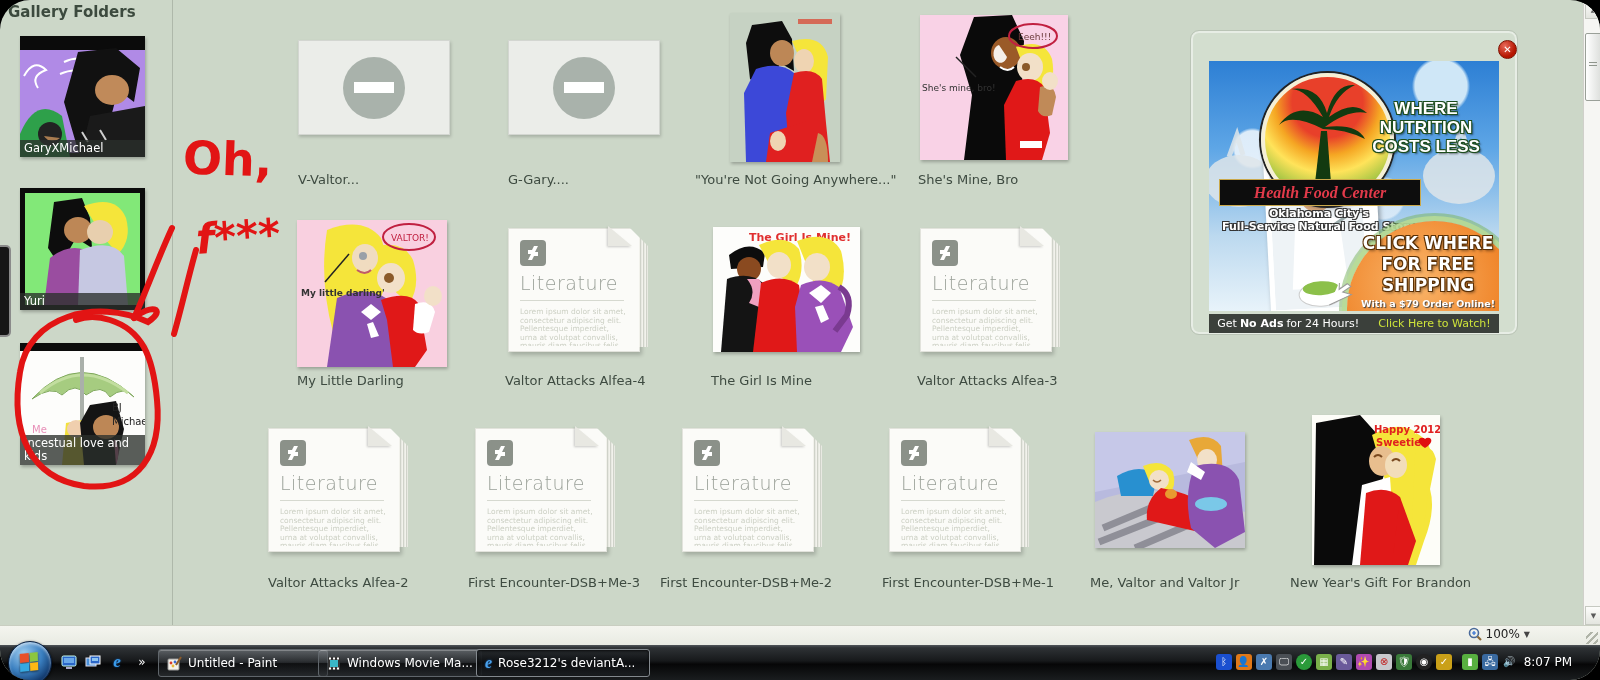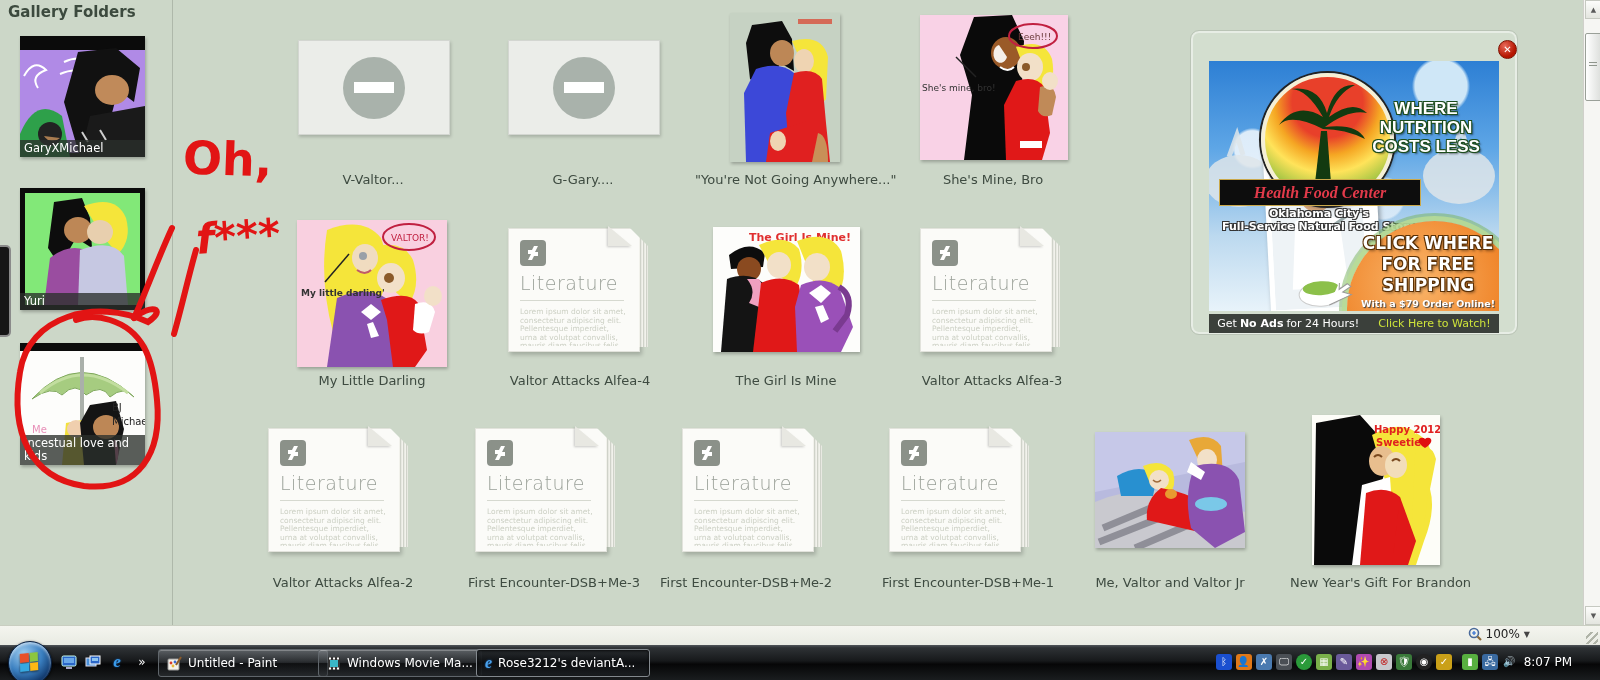--- a/index.html
+++ b/index.html
@@ -1,27 +1,27 @@
 <!DOCTYPE html>
 <html><head>
 <meta charset="utf-8">
 <style>
   html,body{margin:0;padding:0;background:#000;}
   #screen{position:relative;width:1600px;height:680px;overflow:hidden;
-    font-family:"DejaVu Sans","Liberation Sans",sans-serif;background:#ccd7c8;}
+    font-family:"DejaVu Sans","Liberation Sans",sans-serif;background:#ccd7c8;border-radius:30px;}
   .abs{position:absolute;}
   
   #sidebar-title{left:8px;top:3px;font-size:15px;font-weight:bold;color:#3c4a3e;}
   .folder-thumb{left:20px;width:125px;overflow:hidden;cursor:pointer;box-shadow:1px 2px 3px rgba(0,0,0,.25);}
   .folder-label{position:absolute;left:0;right:0;bottom:0;background:rgba(42,48,44,.78);
     color:#fff;font-size:11.5px;padding:2px 4px;line-height:13px;}
   #v-divider{left:172px;top:0;width:1px;height:625px;background:#aeb8aa;}
   #edge-window{left:0;top:245px;width:9px;height:88px;background:#161616;border:2px solid #8a8a8a;border-left:none;border-radius:0 5px 5px 0;}
   
-  .thumb-label{position:absolute;text-align:center;font-size:13px;color:#3e4b41;cursor:pointer;white-space:nowrap;}
+  .thumb-label{position:absolute;text-align:left;font-size:13px;color:#3e4b41;cursor:pointer;white-space:nowrap;}
   .blocked{background:#ebede9;border:1px solid #d3d6d1;box-shadow:1px 2px 3px rgba(0,0,0,.18);
     display:flex;align-items:center;justify-content:center;cursor:pointer;}
   .blocked-circle{width:62px;height:62px;border-radius:50%;background:#a9b2ab;display:flex;align-items:center;justify-content:center;}
   .blocked-bar{width:40px;height:11px;background:#fff;}
   .art{box-shadow:1px 2px 3px rgba(0,0,0,.25);cursor:pointer;overflow:hidden;}
   .art svg{display:block;}
   
   .lit{width:142px;height:122px;cursor:pointer;}
   .lit-body{position:absolute;left:0;top:0;width:130px;height:122px;background:#fbfbf8;
     border:1px solid #e2e3dc;box-shadow:2px 3px 4px rgba(0,0,0,.2);}

